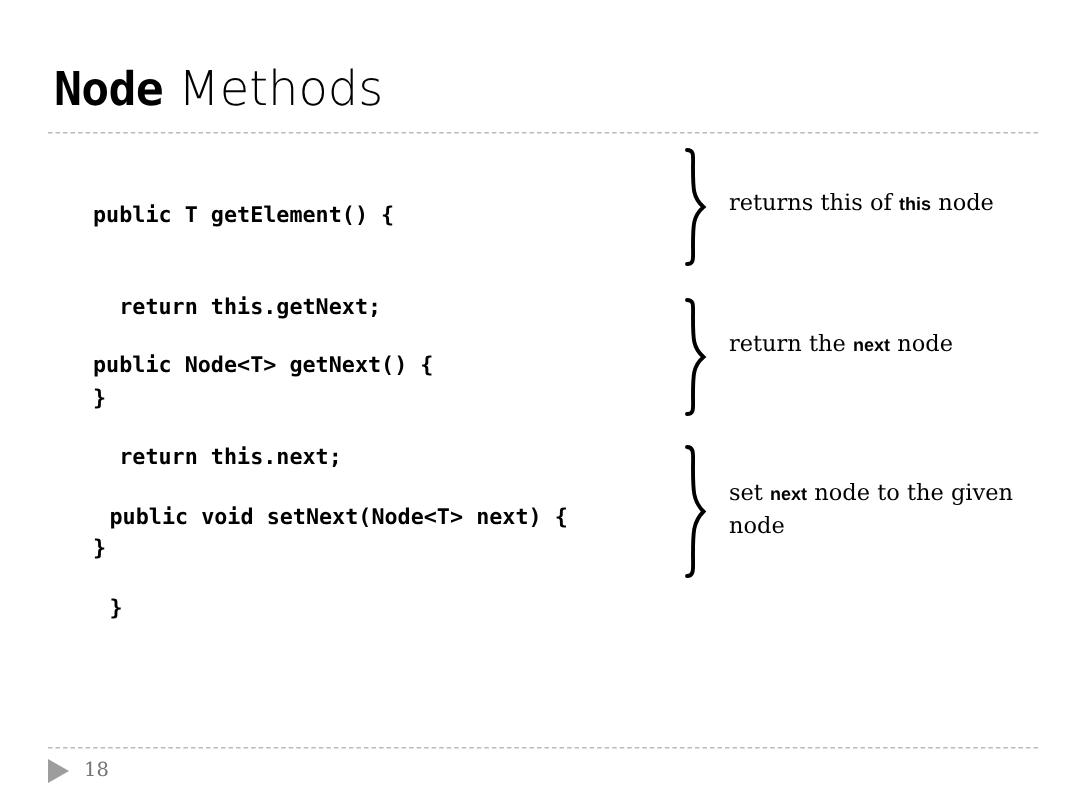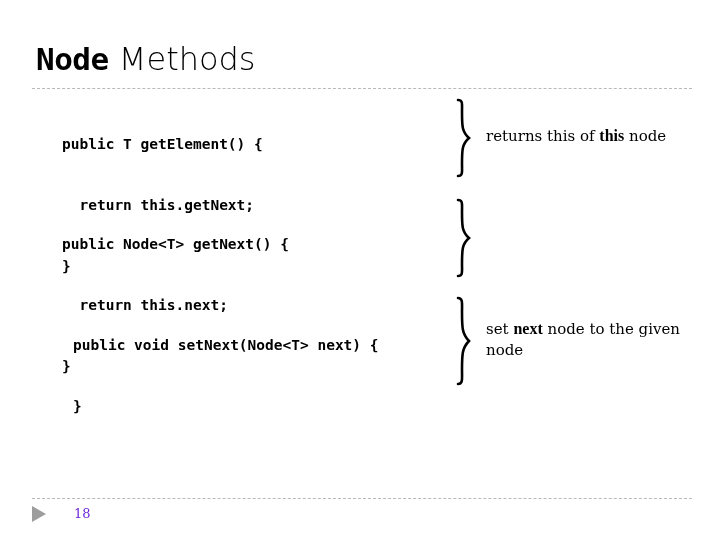--- a/index.html
+++ b/index.html
@@ -88,23 +88,23 @@
 
   
   .annot {
     position: absolute;
     font-family: "DejaVu Serif", "Liberation Serif", serif;
     font-size: 15px;
     color: #000000;
     line-height: 21px;
   }
   .annot .mono {
-    font-family: Liberation Serif, serif;
+    font-family: Liberation Sans, sans-serif;
     font-weight: bold;
-    font-size: 16px;
+    font-size: 12px;
     margin-top: 36px;
   }
   .an1 { left: 486px; top: 125px; width: 230px; }
   .an2 { left: 486px; top: 219px; width: 230px; }
   .an3 { left: 486px; top: 318px; width: 222px; }
 
   
   .footer-marker {
     position: absolute;
     left: 32px;
@@ -115,23 +115,22 @@
     border-bottom: 8px solid transparent;
     border-left: 14px solid #9d9d9d;
   }
   .page-num {
     position: absolute;
     left: 56px;
     top: 505px;
     font-family: "DejaVu Serif", "Liberation Serif", serif;
     font-size: 13px;
     font-variant-numeric: oldstyle-nums;
-    color: #6d28d9;
+    color: #737373;
     line-height: 18px;
-    margin-left: 18px;
   }
 </style>
 </head>
 <body>
 
 <div class="slide">
 
   <div class="title">
     <span class="t-mono">Node</span><span class="t-sans"> Methods</span>
   </div>
@@ -155,20 +154,23 @@
   <div class="code-block cb2">
     <div class="code-line">public Node&lt;T&gt; getNext() {</div>
     <div class="code-line">  return this.next;</div>
     <div class="code-line">}</div>
   </div>
   <div class="brace br2">
     <svg width="22" height="80" viewBox="0 0 22 80" xmlns="http://www.w3.org/2000/svg">
       <path d="M3 2 C 8 2, 7 6, 7 14 C 7 28, 7 34, 14 40 C 7 46, 7 52, 7 66 C 7 74, 8 78, 3 78" fill="none" stroke="#000000" stroke-width="2.6" stroke-linecap="round"></path>
     </svg>
   </div>
+  <div class="annot an2">
+    <span>return the </span><span class="mono">next</span><span> node</span>
+  </div>
 
   <div class="code-block cb3">
     <div class="code-line">public void setNext(Node&lt;T&gt; next) {</div>
     <div class="code-line">}</div>
   </div>
   <div class="brace br3">
     <svg width="22" height="90" viewBox="0 0 22 90" xmlns="http://www.w3.org/2000/svg">
       <path d="M3 2 C 8 2, 7 7, 7 16 C 7 31, 7 38, 14 45 C 7 52, 7 59, 7 74 C 7 83, 8 88, 3 88" fill="none" stroke="#000000" stroke-width="2.6" stroke-linecap="round"></path>
     </svg>
   </div>

